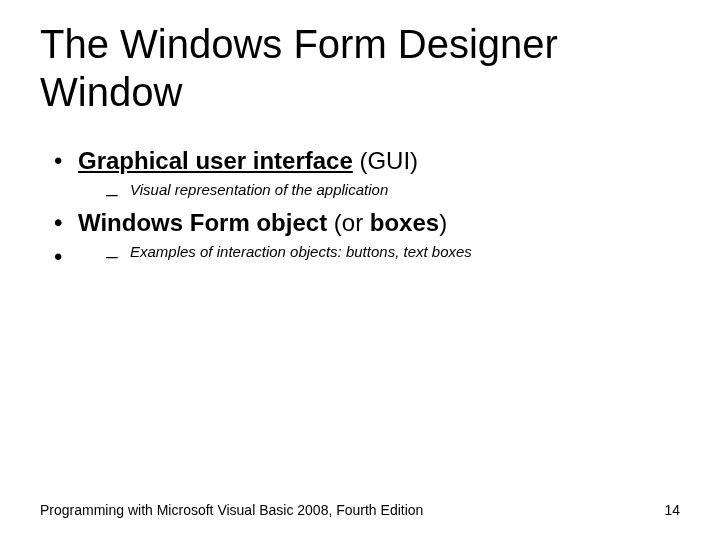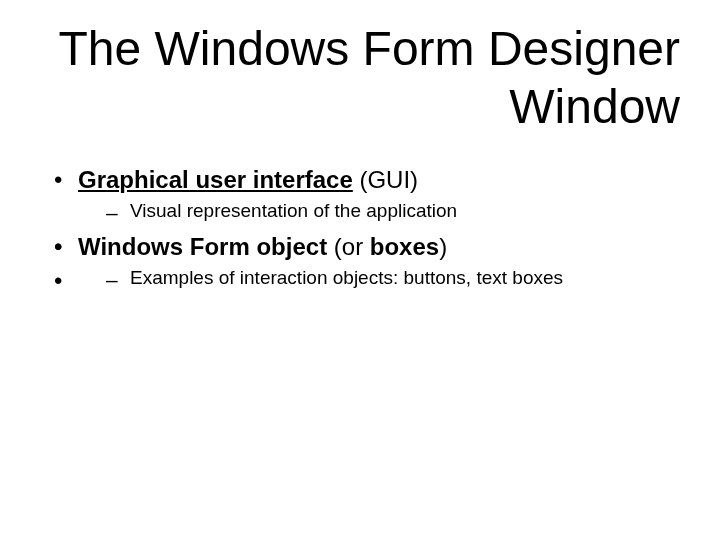--- a/index.html
+++ b/index.html
@@ -13,22 +13,22 @@
     position: relative;
   }
   .slide {
     width: 720px;
     height: 540px;
     box-sizing: border-box;
     padding: 20px 40px 0 40px;
     position: relative;
   }
   .title {
-    text-align: right;
-    font-size: 48px;
+    text-align: left;
+    font-size: 40px;
     font-weight: normal;
     line-height: 1.2;
     margin: 0 0 30px 0;
     font-family: Arial, Helvetica, sans-serif;
   }
   ul.main {
     list-style: none;
     margin: 0;
     padding: 0 0 0 10px;
   }
@@ -47,23 +47,24 @@
     font-size: 24px;
   }
   ul.sub {
     list-style: none;
     margin: 4px 0 8px 0;
     padding: 0 0 0 28px;
   }
   ul.sub > li {
     position: relative;
     padding-left: 24px;
-    font-size: 19px;
+    font-size: 15px;
     line-height: 1.3;
     margin-bottom: 4px;
+    font-style: italic;
   }
   ul.sub > li::before {
     content: "–";
     position: absolute;
     left: 0;
     top: 0;
     font-size: 21px;
   }
   .bold { font-weight: bold; }
   .underline { text-decoration: underline; }
@@ -101,14 +102,18 @@
     </li>
 
     <li>
       <ul class="sub">
         <li>Examples of interaction objects: buttons, text boxes</li>
       </ul>
     </li>
 
   </ul>
 
+  <div class="footer">
+    <span>Programming with Microsoft Visual Basic 2008, Fourth Edition</span>
+    <span>14</span>
+  </div>
 
 </div>
 
 </body></html>

